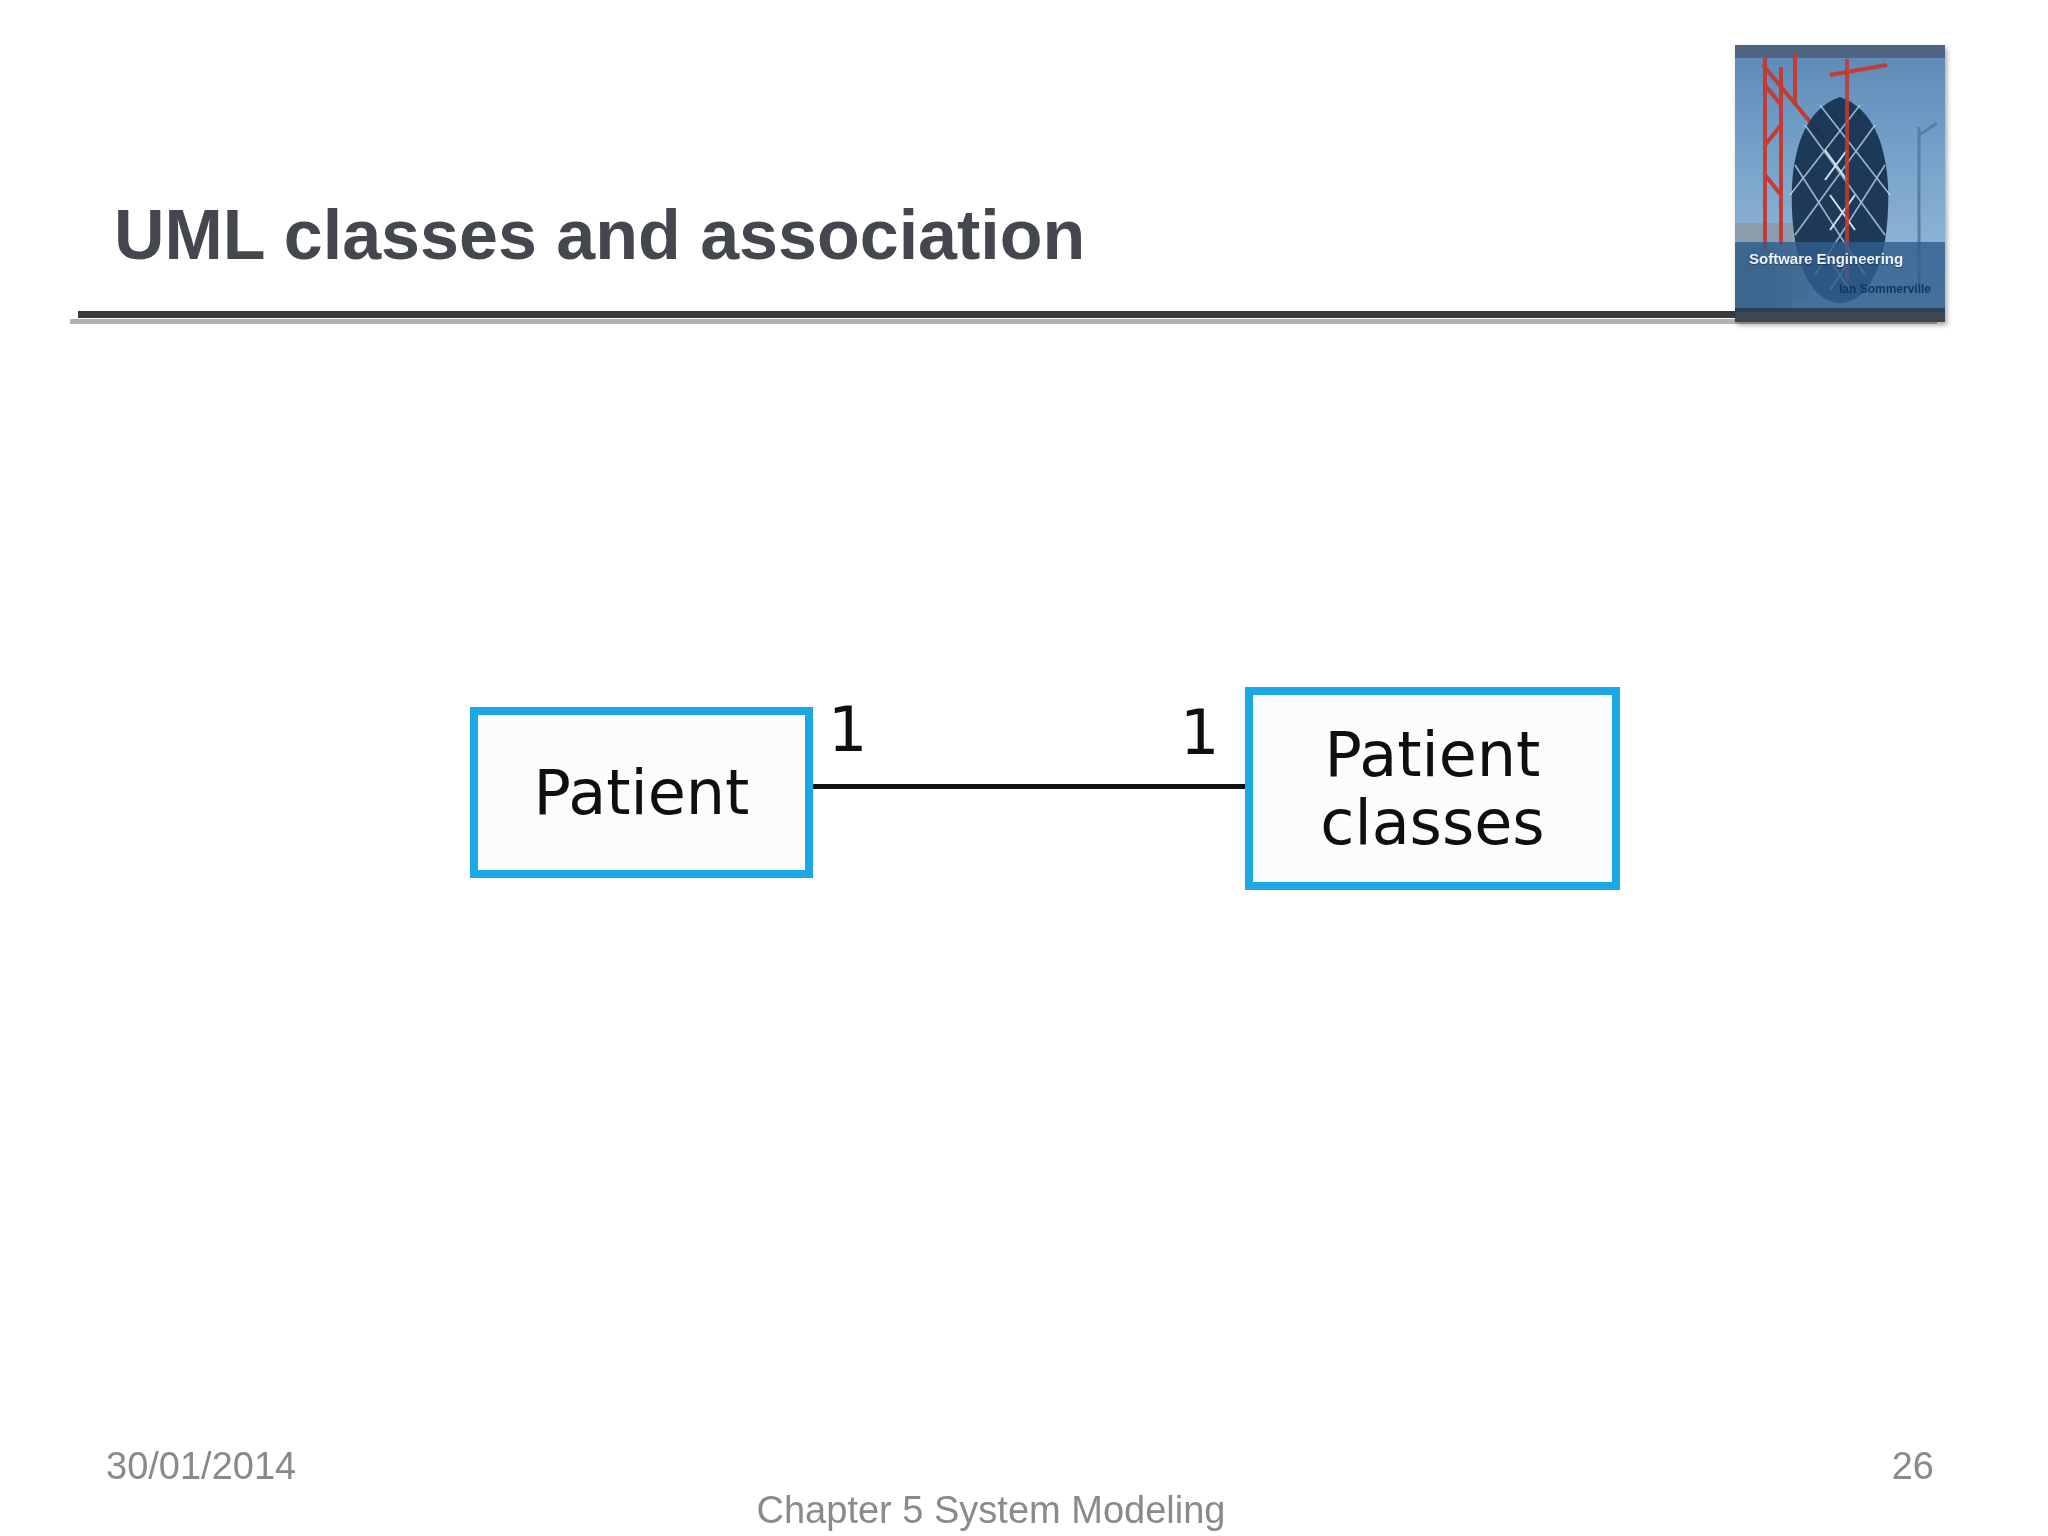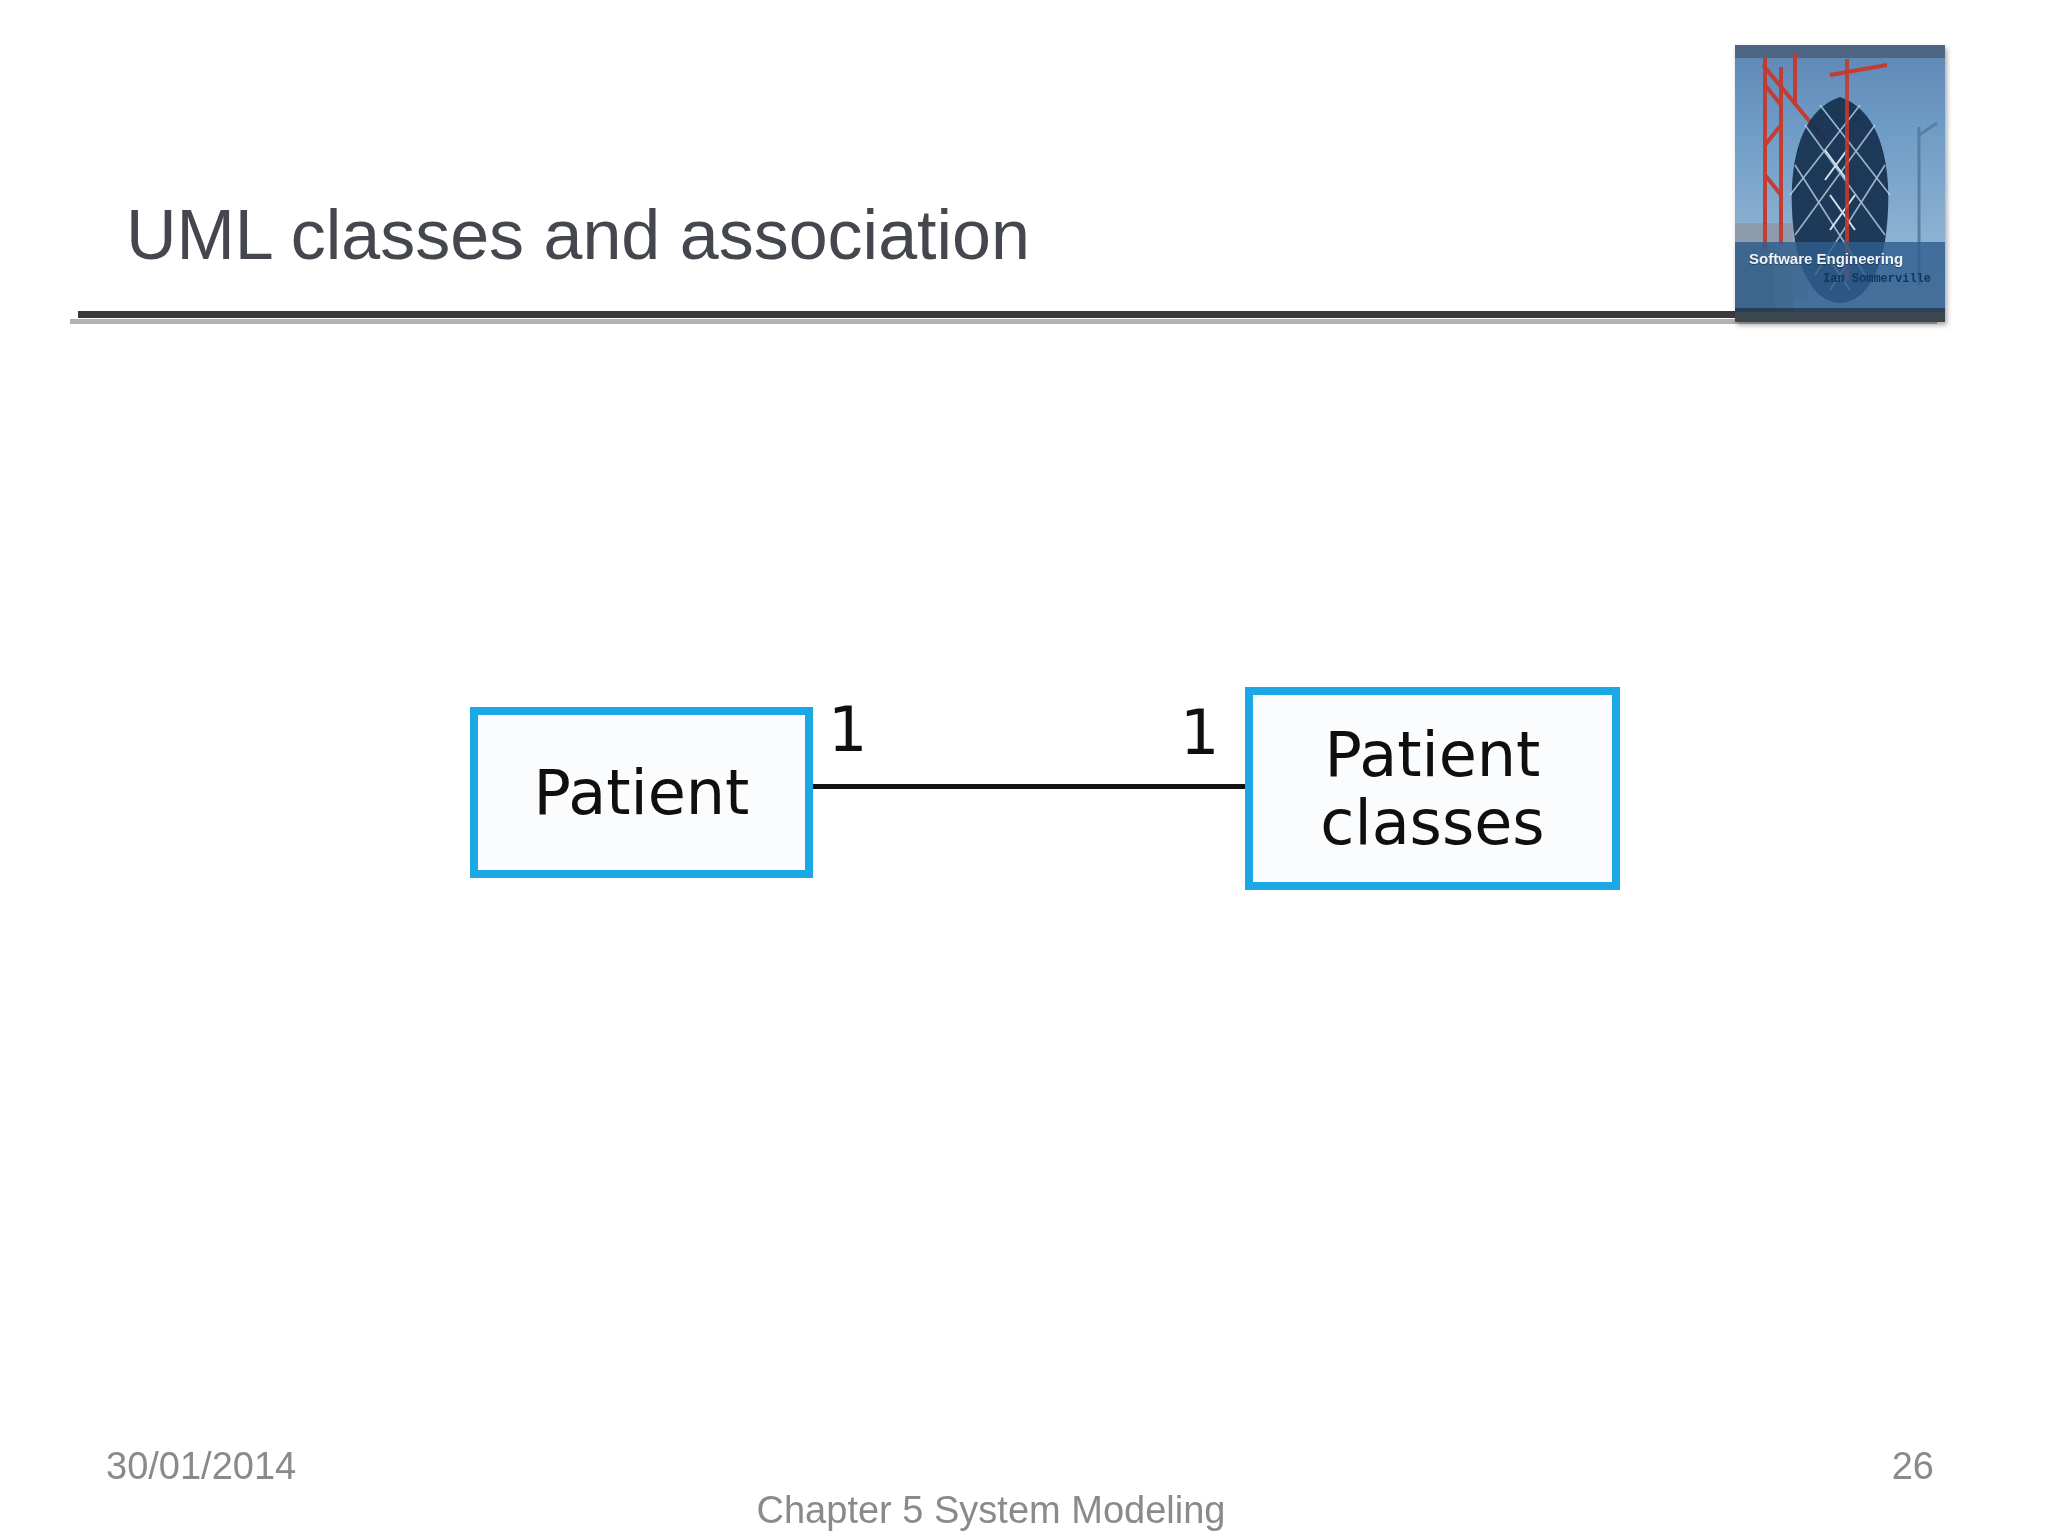--- a/index.html
+++ b/index.html
@@ -5,22 +5,22 @@
   html,body{margin:0;padding:0;}
   body{
     width:2048px;height:1536px;
     background:#ffffff;
     position:relative;
     overflow:hidden;
     font-family:"Liberation Sans",sans-serif;
   }
   
   .slide-title{
-    position:absolute;left:126px;top:152px;
-    font-size:70px;line-height:72px;font-weight:normal;
+    position:absolute;left:114px;top:152px;
+    font-size:70px;line-height:72px;font-weight:bold;
     color:#45474e;letter-spacing:0px;white-space:nowrap;
   }
   
   .rule-dark{
     position:absolute;left:78px;top:311px;width:1867px;height:7px;
     background:#3a3a3c;z-index:1;
   }
   .rule-light{
     position:absolute;left:70px;top:319px;width:1867px;height:5px;
     background:#b2b2b4;z-index:1;
@@ -37,22 +37,22 @@
     position:absolute;left:0;right:0;bottom:10px;height:66px;
     background:rgba(48,94,142,0.82);
     border-bottom:4px solid rgba(20,30,40,0.55);
   }
   .logo-title{
     position:absolute;left:14px;top:8px;
     font-size:15px;font-weight:bold;color:#eef3f8;
     text-shadow:0 1px 1px rgba(0,0,0,.4);white-space:nowrap;
   }
   .logo-author{
-    position:absolute;right:14px;top:30px;
-    font-size:12px;font-weight:bold;color:#12355e;white-space:nowrap;font-family:Liberation Mono, monospace;
+    position:absolute;right:14px;top:40px;
+    font-size:12px;font-weight:bold;color:#12355e;white-space:nowrap;
   }
   .logo-bottom-strip{
     position:absolute;left:0;right:0;bottom:0;height:10px;
     background:#3c464f;
   }
   
   .class-box{
     position:absolute;box-sizing:border-box;
     border:8px solid #1ca7e5;background:#fbfcfd;
     display:flex;align-items:center;justify-content:center;

